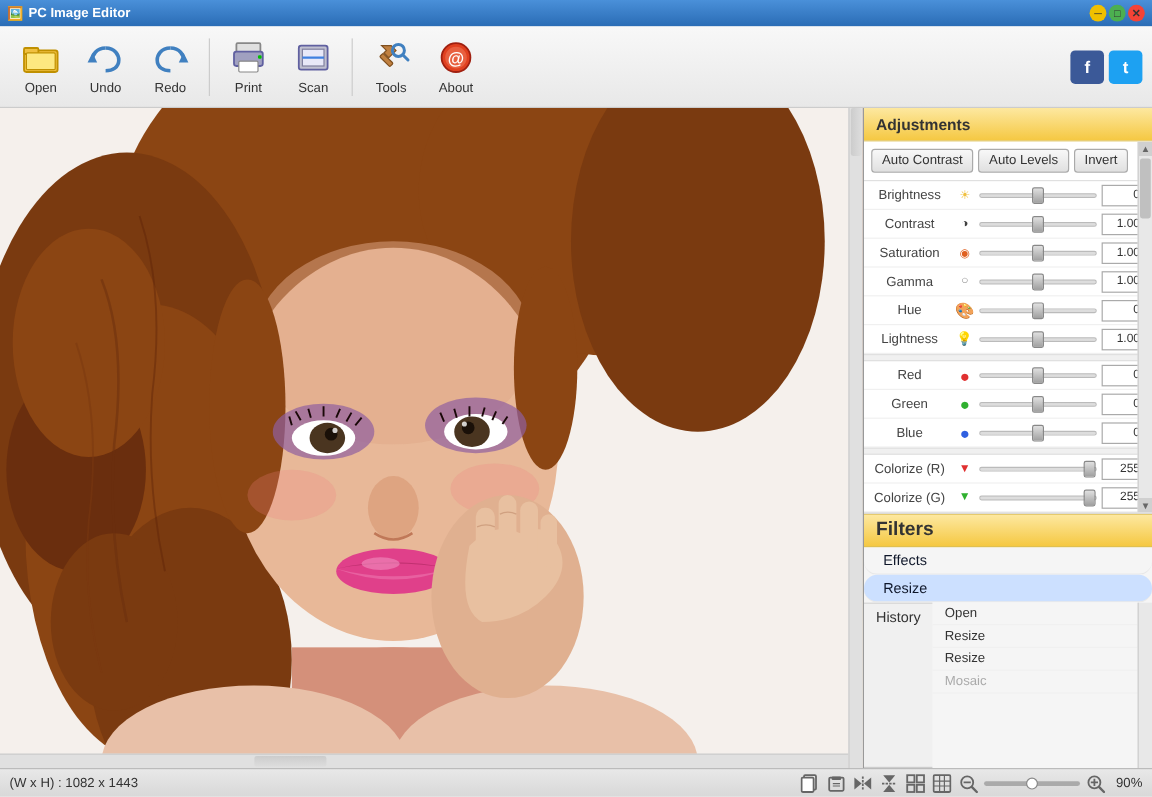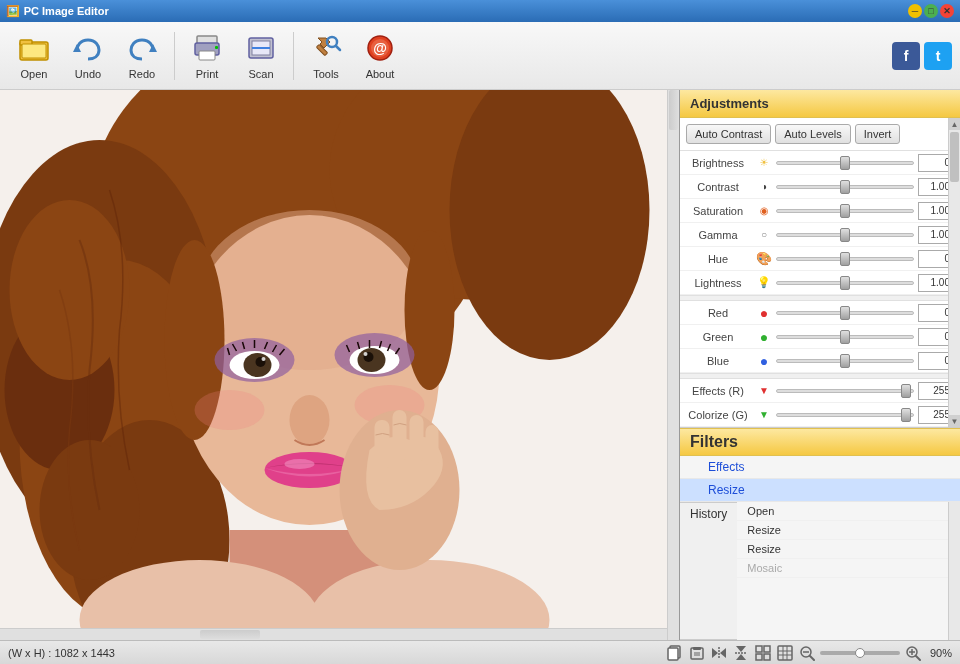--- a/index.html
+++ b/index.html
@@ -89,21 +89,21 @@
       position: absolute; top: 0; left: 1px; right: 1px; height: 40px;
       background: linear-gradient(to right, #ccc, #ddd); border-radius: 2px;
     }
     .scroll-thumb-h {
       position: absolute; top: 1px; bottom: 1px; left: 30%; width: 60px;
       background: linear-gradient(to bottom, #ccc, #ddd); border-radius: 2px;
     }
 
     
     #right-panel {
-      width: 280px;
+      width: 240px;
       background: #f5f5f5;
       display: flex;
       flex-direction: column;
       overflow: hidden;
     }
 
     
     #adj-header {
       background: linear-gradient(to bottom, #fde8a0, #f5c842);
       padding: 6px 10px;
@@ -216,25 +216,26 @@
     #filters-header {
       background: linear-gradient(to bottom, #fde8a0, #f5c842);
       padding: 4px 10px;
       font-size: 16px;
       font-weight: bold;
       color: #333;
       border-top: 1px solid #e0c050;
       border-bottom: 1px solid #e0c050;
     }
     .filter-item {
-      padding: 4px 28px;
+      padding: 4px 16px;
       font-size: 12px;
-      color: #1d4ed8;
+      color: #0f172a;
       cursor: pointer;
       border-bottom: 1px solid #e8e8e8;
+      border-radius: 11px;
     }
     .filter-item.selected { background: #cce0ff; }
 
     
     #history-section {
       flex: 1;
       overflow: hidden;
       display: flex;
       flex-direction: row;
     }
@@ -584,21 +585,21 @@
         <span class="adj-icon" style="color:#3060e0;font-size:14px;">●</span>
         <div class="adj-slider-track">
           <div class="adj-slider-thumb" style="left:50%;"></div>
         </div>
         <div class="adj-value">0</div>
       </div>
 
       <div class="adj-separator"></div>
 
       <div class="adj-row">
-        <span class="adj-label">Effects (R)</span>
+        <span class="adj-label">Colorize (R)</span>
         <span class="adj-icon" style="color:#e03030;">▼</span>
         <div class="adj-slider-track">
           <div class="adj-slider-thumb" style="left:95%;"></div>
         </div>
         <div class="adj-value">255</div>
       </div>
 
       <div class="adj-row">
         <span class="adj-label">Colorize (G)</span>
         <span class="adj-icon" style="color:#30b030;">▼</span>

